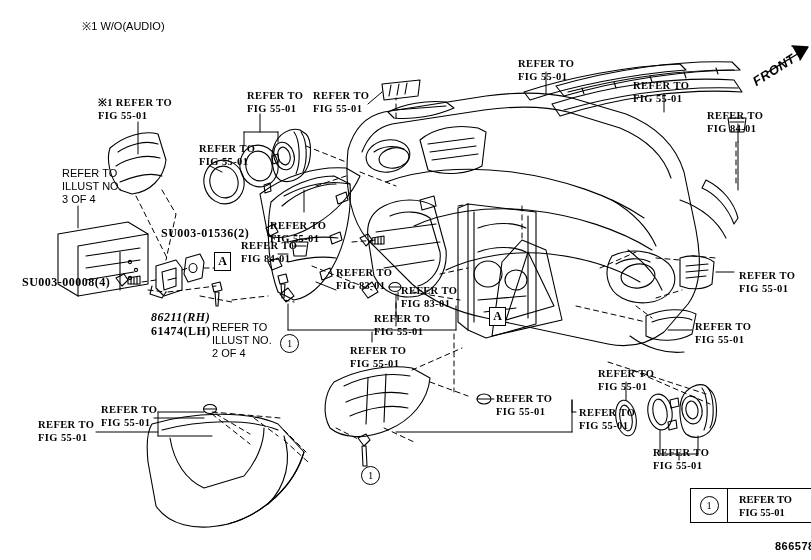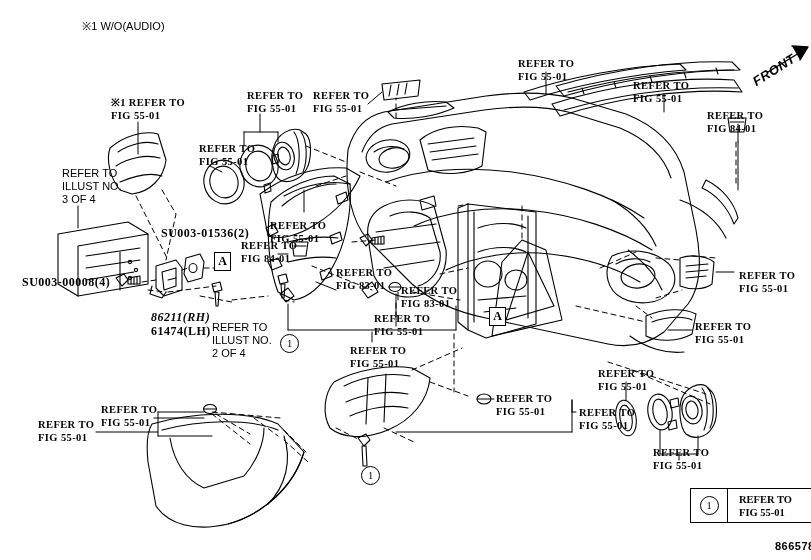--- a/index.html
+++ b/index.html
@@ -462,21 +462,21 @@
       <g stroke-width="1.4">
         <path d="M752 72 L788 50"></path>
         <path d="M776 46 L792 47 L784 60" fill="#000" stroke="#000"></path>
       </g>
 
     </g>
   </svg>
 
   <div class="note" style="left:66px;top:18px;">※1 W/O(AUDIO)</div>
 
-  <div class="lbl" style="left:95px;top:97px;">※1 REFER TO
+  <div class="lbl" style="left:82px;top:97px;">※1 REFER TO
 FIG 55-01</div>
   <div class="lbl-thin" style="left:46px;top:167px;">REFER TO
 ILLUST NO.
 3 OF 4</div>
 
   <div class="lbl" style="left:183px;top:143px;">REFER TO
 FIG 55-01</div>
   <div class="lbl" style="left:231px;top:90px;">REFER TO
 FIG 55-01</div>
   <div class="lbl" style="left:297px;top:90px;">REFER TO

